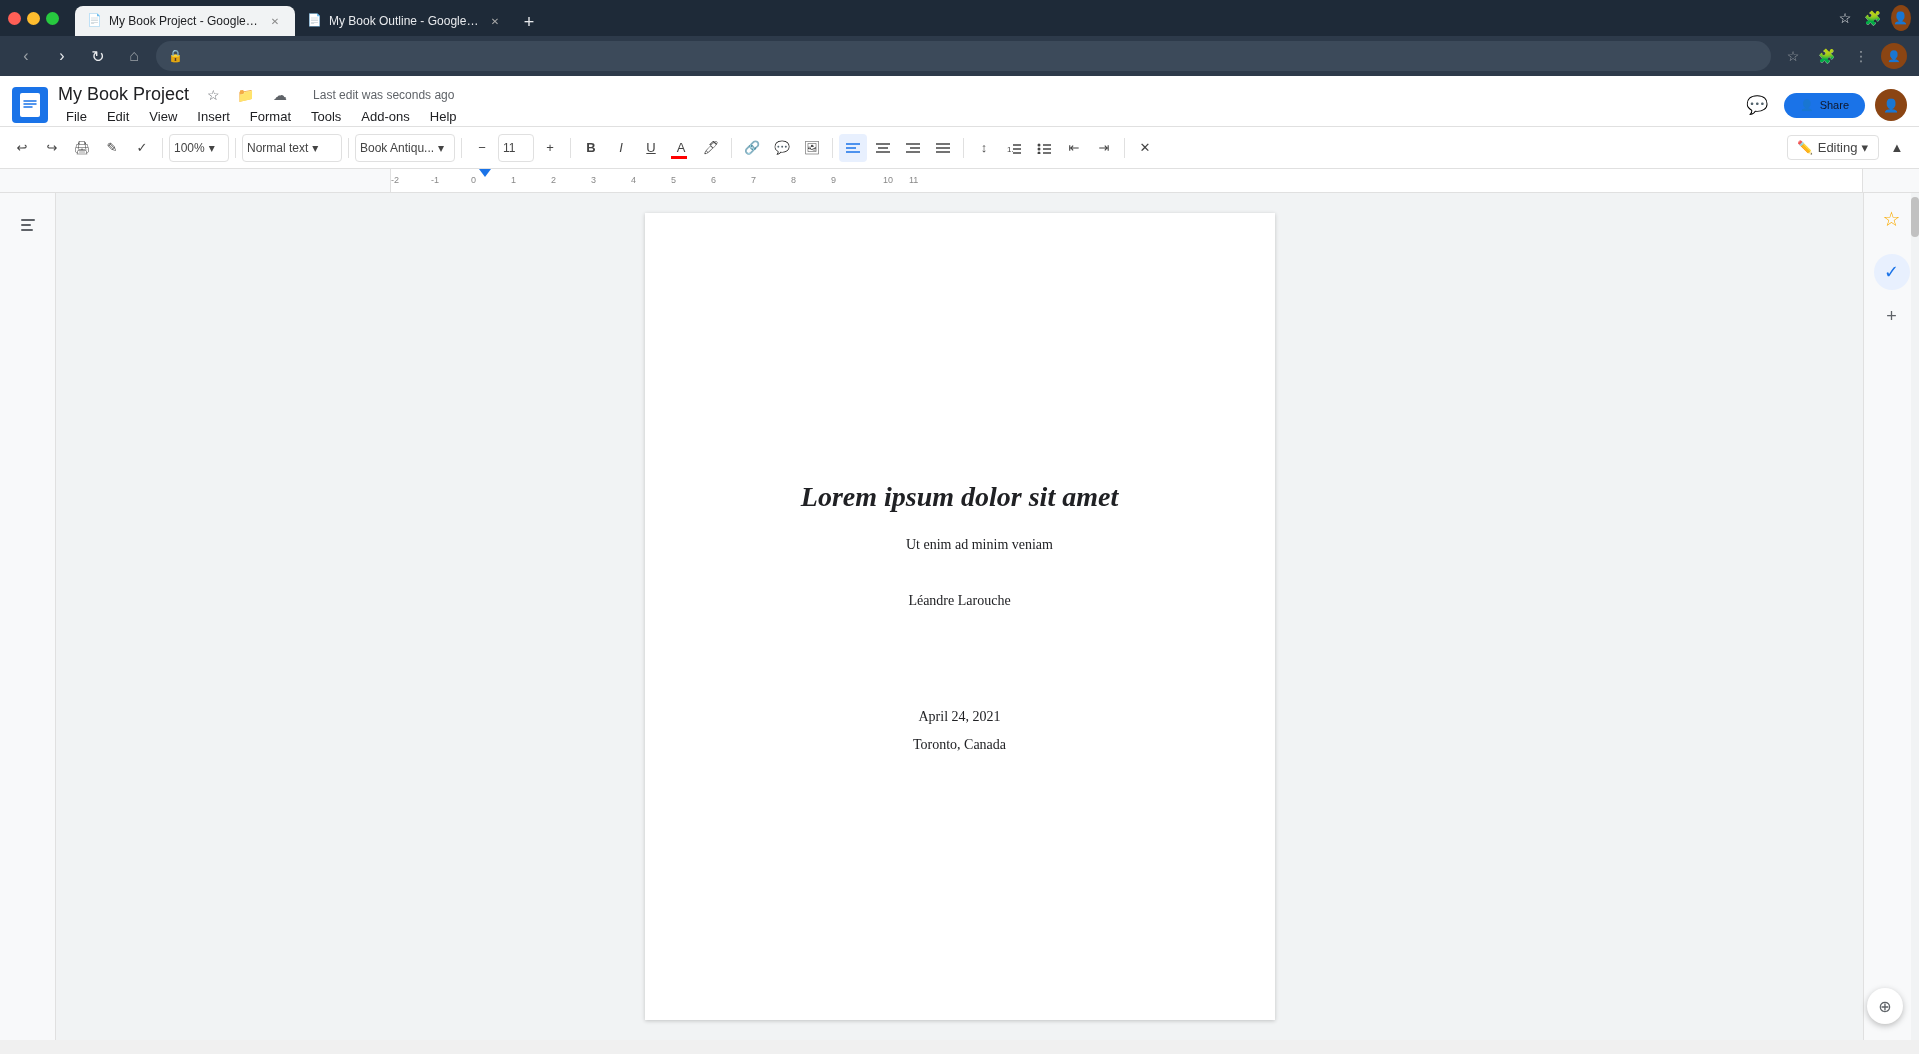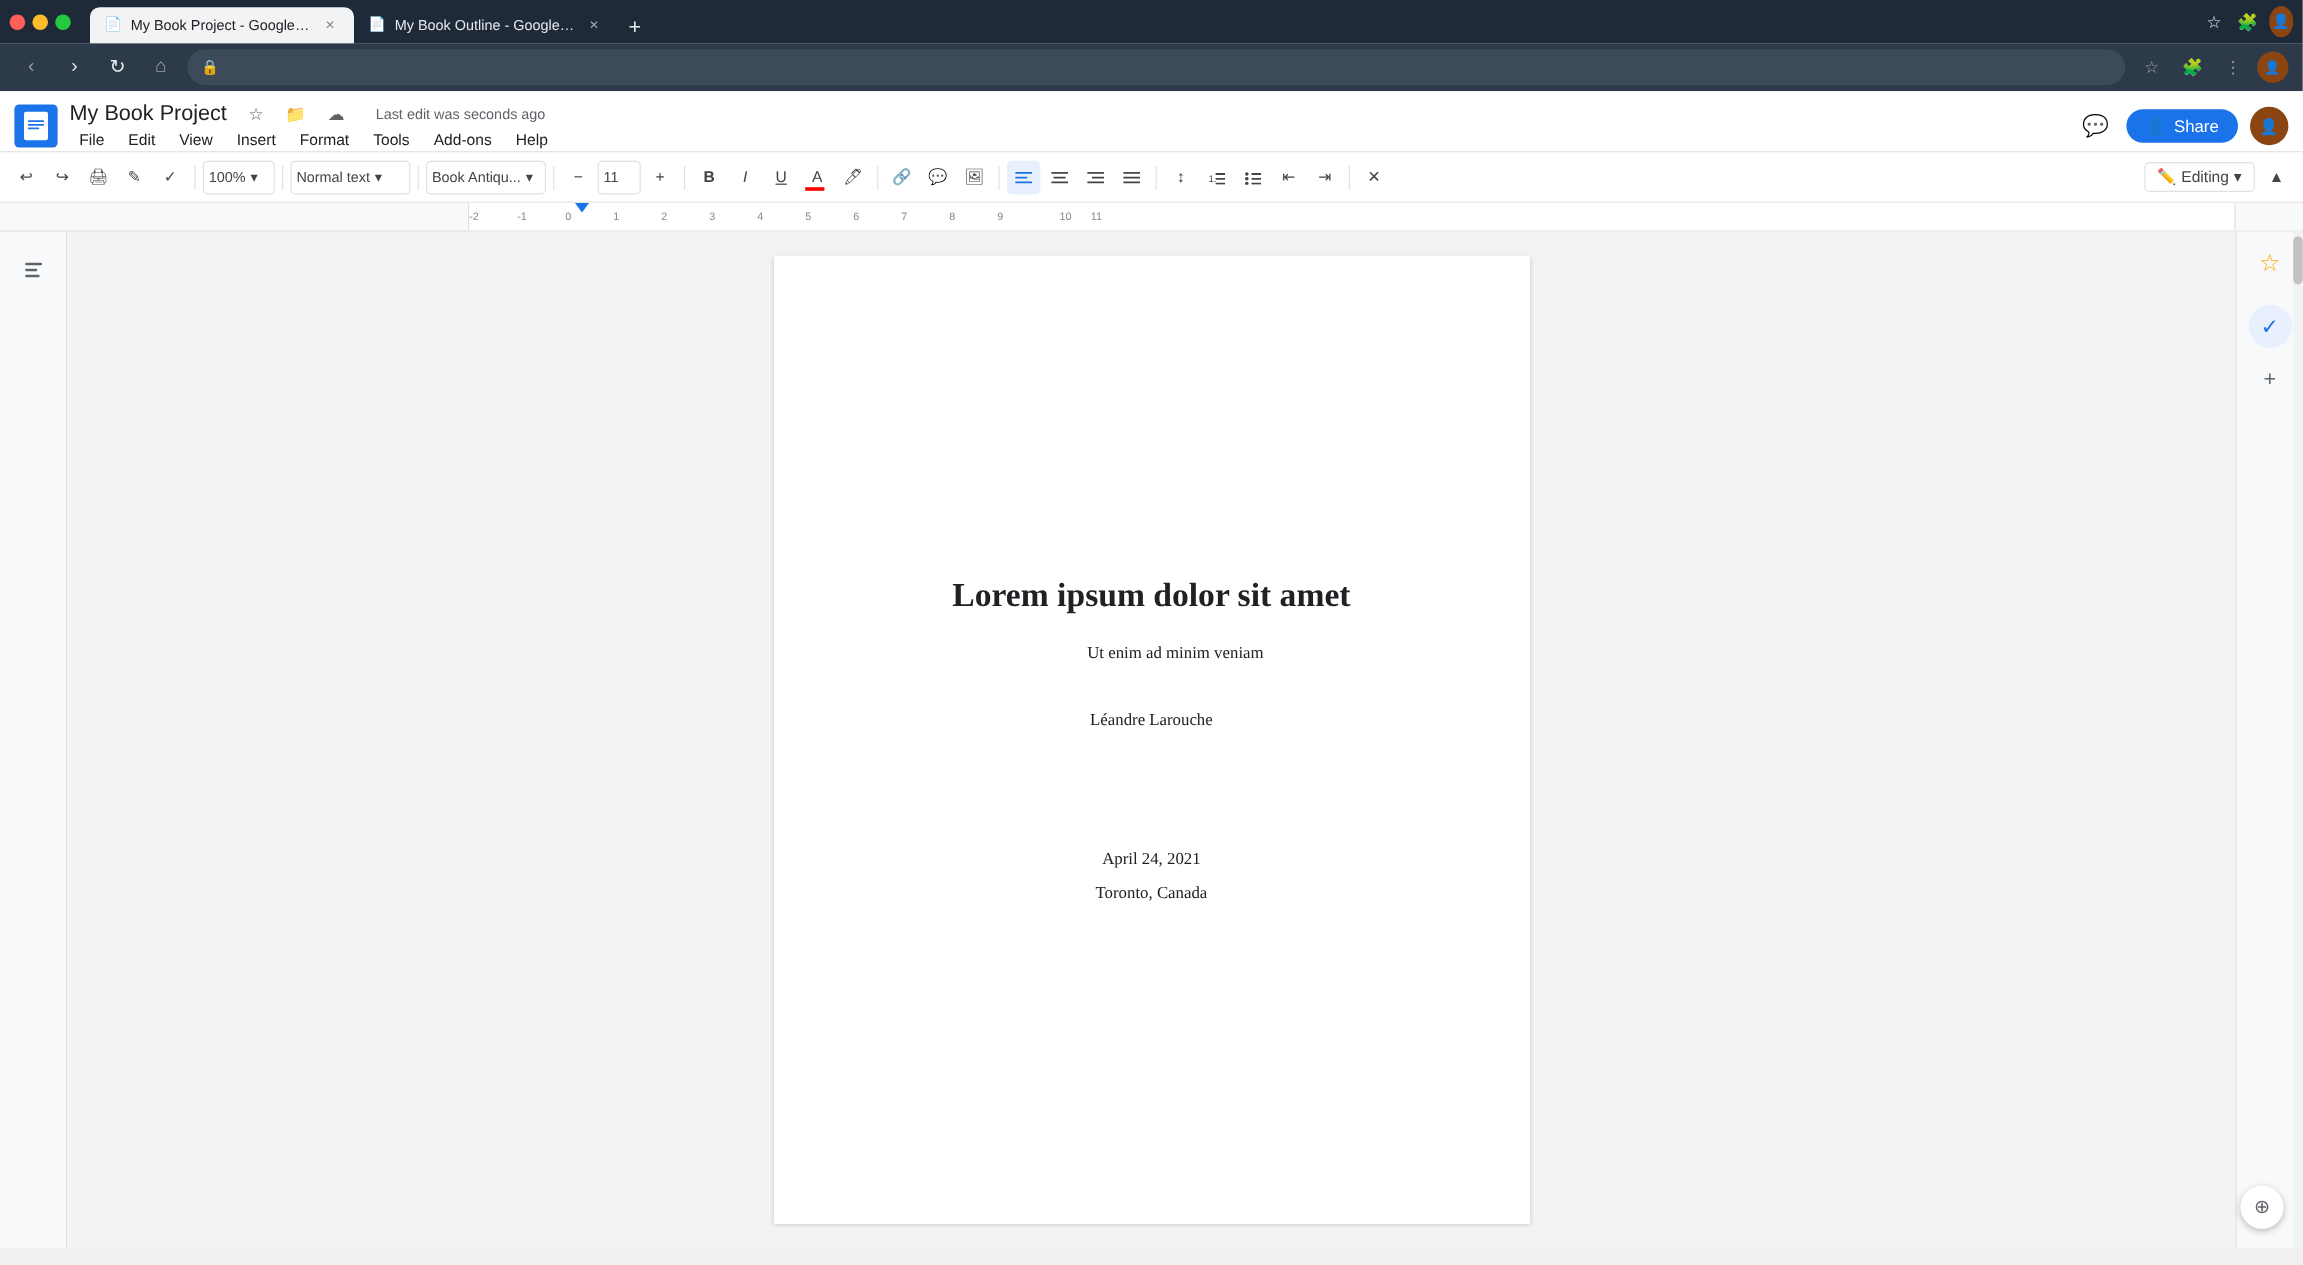--- a/index.html
+++ b/index.html
@@ -242,25 +242,25 @@
       height: 32px;
       display: flex;
       align-items: center;
       justify-content: center;
       cursor: pointer;
       color: #5f6368;
       font-size: 18px;
     }
     .share-btn {
       background: #1a73e8;
-      color: #ffffff;
+      color: #0f172a;
       border: none;
       border-radius: 20px;
       padding: 6px 16px;
-      font-size: 14px;
+      font-size: 11px;
       cursor: pointer;
       display: flex;
       align-items: center;
       gap: 6px;
     }
     .user-avatar-header {
       width: 32px;
       height: 32px;
       border-radius: 50%;
       background: #8B4513;
@@ -389,20 +389,21 @@
       align-items: center;
       font-family: 'Book Antiqua', 'Palatino Linotype', Palatino, serif;
     }
     .doc-title {
       font-size: 28px;
       font-weight: bold;
       color: #202124;
       margin-bottom: 24px;
       text-align: center;
       font-family: 'Book Antiqua', 'Palatino Linotype', Palatino, serif;
+      font-style: italic;
     }
     .doc-subtitle {
       font-size: 14px;
       color: #202124;
       margin-bottom: 40px;
       text-align: center;
       font-family: 'Book Antiqua', 'Palatino Linotype', Palatino, serif;
       margin-left: 40px;
     }
     .doc-author {

